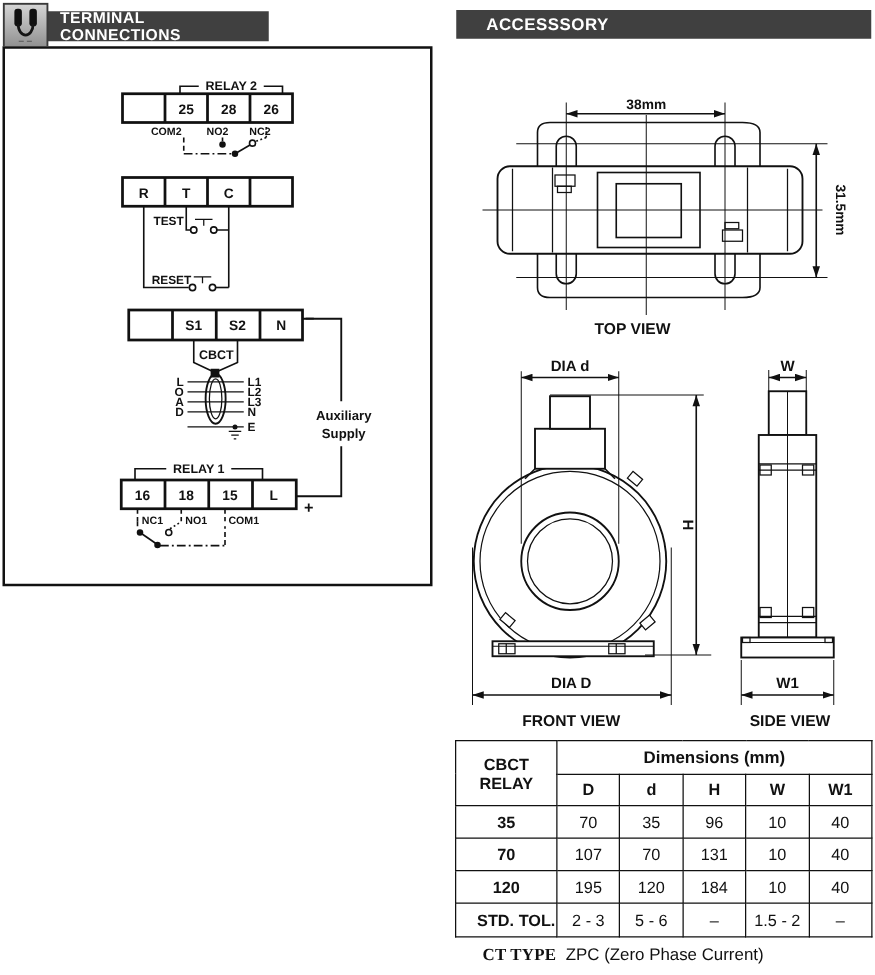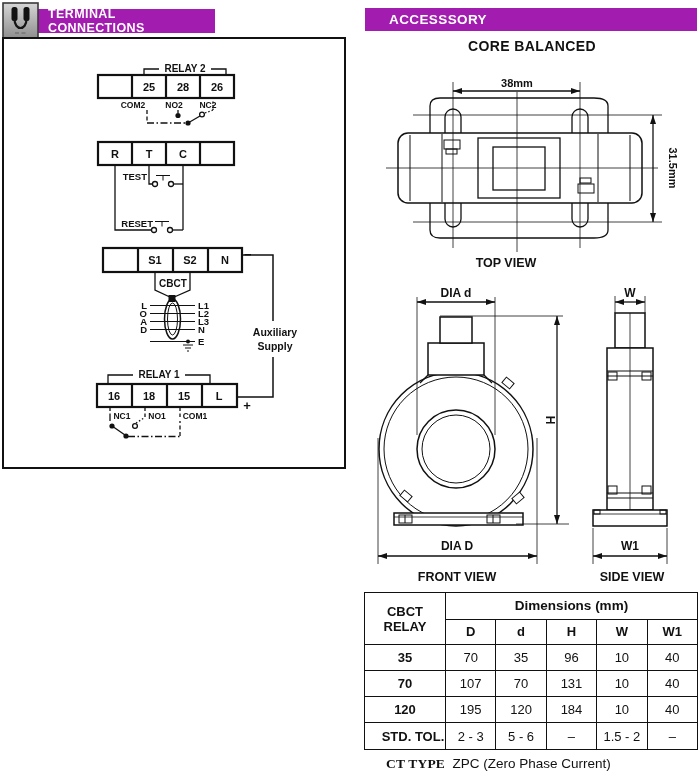--- a/index.html
+++ b/index.html
@@ -1,18 +1,18 @@
 <!DOCTYPE html>
 <html><head>
 <meta charset="utf-8">
 <style>
   html,body{margin:0;padding:0;background:#fff;}
   body{width:700px;height:780px;position:relative;font-family:"Liberation Sans",sans-serif;overflow:hidden;}
   .abs{position:absolute;}
-  .hbar{position:absolute;background:#a21caf;color:#fff;display:flex;align-items:center;
+  .hbar{position:absolute;background:#404040;color:#fff;display:flex;align-items:center;
         font:bold 12.5px "Liberation Sans",sans-serif;letter-spacing:.4px;}
   .panel{position:absolute;border:2px solid #111;background:#fff;}
   .title2{position:absolute;text-align:center;font:bold 14px "Liberation Sans",sans-serif;
           letter-spacing:.4px;color:#111;line-height:15px;}
   
   svg line,svg path,svg rect,svg circle,svg ellipse{stroke:#111;fill:none;stroke-width:1.2;}
   svg text{fill:#111;stroke:none;}
   .fillb{fill:#111 !important;stroke:none !important;}
   .wf{fill:#fff !important;}
   .sw2{stroke-width:2.2;} .sw15{stroke-width:1.5;} .sw13{stroke-width:1.3;}
@@ -169,21 +169,20 @@
     <circle class="wf sw13" cx="131" cy="388" r="2.4"></circle>
     <path class="dot sw13" d="M132,385 L140,380"></path>
   </g>
 </svg>
 
 <div class="hbar" style="left:365px;top:8px;width:332px;height:23px;padding-left:24px;box-sizing:border-box;font-size:13.5px;">
   <span>ACCESSSORY</span>
 </div>
 
 <div class="title2" style="left:366px;top:39px;width:332px;">
-  <div>CORE BALANCED</div>
 </div>
 
 <svg class="abs" style="left:366px;top:78px;" width="332" height="192" viewBox="0 0 332 192">
   <defs>
     <marker id="ae2" markerWidth="11" markerHeight="8" refX="9" refY="3" orient="auto" markerUnits="userSpaceOnUse">
       <path d="M0,0 L9,3 L0,6 Z" class="fillb"></path>
       </marker>
     <marker id="as2" markerWidth="11" markerHeight="8" refX="0" refY="3" orient="auto" markerUnits="userSpaceOnUse">
       <path d="M9,0 L0,3 L9,6 Z" class="fillb"></path>
       </marker>

